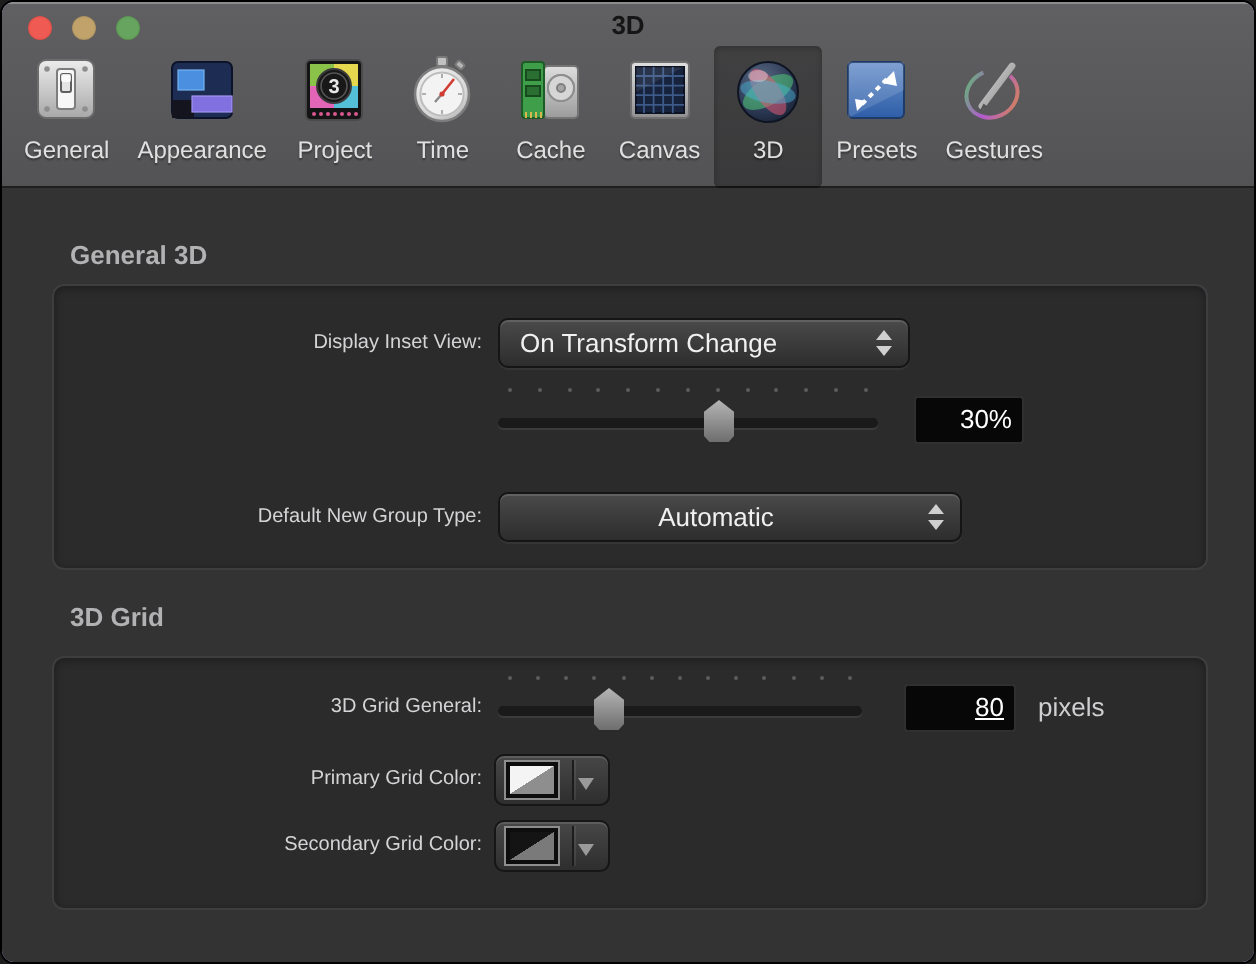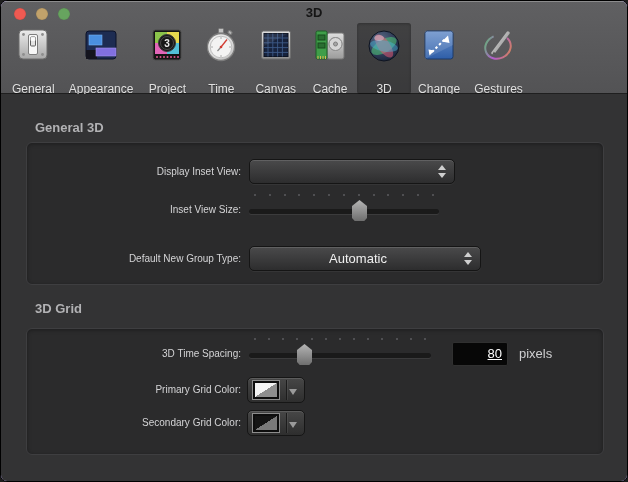--- a/index.html
+++ b/index.html
@@ -29,21 +29,21 @@
   .toolbar{
     position:absolute;left:0;top:22px;width:100%;height:71px;
     display:flex;align-items:stretch;padding:0 4px;
   }
   .tool-item{
     display:flex;flex-direction:column;align-items:center;justify-content:flex-start;
     padding:3px 7px 0 7px;border-radius:3px;cursor:default;
   }
   .tool-item.selected{background:rgba(0,0,0,.30);box-shadow:inset 0 1px 3px rgba(0,0,0,.25);}
   .tool-icon{width:40px;height:40px;flex:0 0 40px;}
-  .tool-label{font-size:12px;color:#e0e0e0;margin-top:16px;text-shadow:0 1px 1px rgba(0,0,0,.4);white-space:nowrap;}
+  .tool-label{font-size:12px;color:#e0e0e0;margin-top:2px;text-shadow:0 1px 1px rgba(0,0,0,.4);white-space:nowrap;}
   
   .content{position:absolute;left:0;top:93px;width:628px;height:389px;background:#333334;}
   .section-heading{
     position:absolute;left:34px;font-size:13px;font-weight:700;color:#b2b2b4;
   }
   .heading-1{top:26px;}
   .heading-2{top:207px;}
   .group-box{
     position:absolute;left:25px;width:578px;
     background:#2b2b2c;border:1px solid #3e3e40;border-radius:6px;
@@ -199,20 +199,45 @@
           <line x1="20" y1="21" x2="26" y2="13.5" stroke="#d23b32" stroke-width="1.3"></line>
           <line x1="20" y1="21" x2="16.5" y2="25" stroke="#888" stroke-width="1.2"></line>
           <circle cx="20" cy="21" r="1.3" fill="#d23b32"></circle>
         </svg>
         <span class="tool-label">Time</span>
       </div>
 
       <div class="tool-item">
         <svg class="tool-icon" viewBox="0 0 40 40">
           <defs>
+            <linearGradient id="gDisk" x1="0" y1="0" x2="0" y2="1">
+              <stop offset="0" stop-color="#dedede"></stop>
+                <stop offset="1" stop-color="#9b9b9b"></stop>
+            </linearGradient>
+          </defs>
+          <rect x="17" y="7" width="17" height="26" rx="2" fill="url(#gDisk)" stroke="#757575"></rect>
+          <circle cx="25.5" cy="18" r="6.5" fill="#cscsc" stroke="#8e8e8e" fill-opacity="0"></circle>
+          <circle cx="25.5" cy="18" r="6.5" fill="#d6d6d6" stroke="#8e8e8e"></circle>
+          <circle cx="25.5" cy="18" r="2" fill="#a5a5a5" stroke="#808080"></circle>
+          <rect x="6" y="5" width="11" height="28" rx="1.5" fill="#3f9e49" stroke="#1e5c26"></rect>
+          <rect x="8" y="9" width="7" height="5" fill="#2a6e31" stroke="#174a1d"></rect>
+          <rect x="8" y="17" width="7" height="5" fill="#2a6e31" stroke="#174a1d"></rect>
+          <g stroke="#d8b84e" stroke-width="1">
+              <line x1="8" y1="30" x2="8" y2="33"></line>
+              <line x1="10.5" y1="30" x2="10.5" y2="33"></line>
+              <line x1="13" y1="30" x2="13" y2="33"></line>
+              <line x1="15.5" y1="30" x2="15.5" y2="33"></line>
+            </g>
+        </svg>
+        <span class="tool-label">Cache</span>
+      </div>
+
+      <div class="tool-item">
+        <svg class="tool-icon" viewBox="0 0 40 40">
+          <defs>
             <linearGradient id="gFrame" x1="0" y1="0" x2="0" y2="1">
               <stop offset="0" stop-color="#e0e0e0"></stop>
                 <stop offset="1" stop-color="#8f8f8f"></stop>
             </linearGradient>
           </defs>
           <rect x="5.5" y="5" width="29" height="28" rx="2" fill="url(#gFrame)" stroke="#6f6f6f"></rect>
           <rect x="8" y="7.5" width="24" height="23" fill="#17233d" stroke="#0c1322"></rect>
           <g stroke="#3d5a88" stroke-width=".9">
             <line x1="12" y1="7.5" x2="12" y2="30.5"></line>
               <line x1="16.8" y1="7.5" x2="16.8" y2="30.5"></line>
@@ -221,45 +246,20 @@
             <line x1="8" y1="12" x2="32" y2="12"></line>
               <line x1="8" y1="16.8" x2="32" y2="16.8"></line>
             <line x1="8" y1="21.6" x2="32" y2="21.6"></line>
               <line x1="8" y1="26.4" x2="32" y2="26.4"></line>
           </g>
           <path d="M8 7.5 L32 7.5 L8 20 Z" fill="#ffffff" opacity=".08"></path>
         </svg>
         <span class="tool-label">Canvas</span>
       </div>
 
-      <div class="tool-item">
-        <svg class="tool-icon" viewBox="0 0 40 40">
-          <defs>
-            <linearGradient id="gDisk" x1="0" y1="0" x2="0" y2="1">
-              <stop offset="0" stop-color="#dedede"></stop>
-                <stop offset="1" stop-color="#9b9b9b"></stop>
-            </linearGradient>
-          </defs>
-          <rect x="17" y="7" width="17" height="26" rx="2" fill="url(#gDisk)" stroke="#757575"></rect>
-          <circle cx="25.5" cy="18" r="6.5" fill="#cscsc" stroke="#8e8e8e" fill-opacity="0"></circle>
-          <circle cx="25.5" cy="18" r="6.5" fill="#d6d6d6" stroke="#8e8e8e"></circle>
-          <circle cx="25.5" cy="18" r="2" fill="#a5a5a5" stroke="#808080"></circle>
-          <rect x="6" y="5" width="11" height="28" rx="1.5" fill="#3f9e49" stroke="#1e5c26"></rect>
-          <rect x="8" y="9" width="7" height="5" fill="#2a6e31" stroke="#174a1d"></rect>
-          <rect x="8" y="17" width="7" height="5" fill="#2a6e31" stroke="#174a1d"></rect>
-          <g stroke="#d8b84e" stroke-width="1">
-              <line x1="8" y1="30" x2="8" y2="33"></line>
-              <line x1="10.5" y1="30" x2="10.5" y2="33"></line>
-              <line x1="13" y1="30" x2="13" y2="33"></line>
-              <line x1="15.5" y1="30" x2="15.5" y2="33"></line>
-            </g>
-        </svg>
-        <span class="tool-label">Cache</span>
-      </div>
-
       <div class="tool-item selected">
         <svg class="tool-icon" viewBox="0 0 40 40">
           <defs>
             <radialGradient id="gSphere" cx=".38" cy=".3" r=".85">
               <stop offset="0" stop-color="#5a6a85"></stop>
                 <stop offset=".6" stop-color="#2c3954"></stop>
                 <stop offset="1" stop-color="#131c2e"></stop>
             </radialGradient>
           </defs>
           <circle cx="20" cy="20" r="15" fill="url(#gSphere)" stroke="#0e1421"></circle>
@@ -278,21 +278,21 @@
               <stop offset="0" stop-color="#6e94cc"></stop>
                 <stop offset="1" stop-color="#2e5ea8"></stop>
             </linearGradient>
           </defs>
           <rect x="6" y="5" width="28" height="28" rx="2.5" fill="url(#gBlue)" stroke="#1d3a68"></rect>
           <path d="M6 5 h28 v14 L6 33 Z" fill="#ffffff" opacity=".12"></path>
           <line x1="13" y1="26" x2="26" y2="13" stroke="#ffffff" stroke-width="2" stroke-dasharray="2.5 2.5"></line>
           <path d="M29 9.5 L30.5 17 L23 15.5 Z" fill="#ffffff"></path>
           <path d="M10.5 29.5 L9.5 23.5 L15.5 24.5 Z" fill="#ffffff"></path>
         </svg>
-        <span class="tool-label">Change</span>
+        <span class="tool-label">Presets</span>
       </div>
 
       <div class="tool-item">
         <svg class="tool-icon" viewBox="0 0 40 40">
           <defs>
             <linearGradient id="gRing" x1="0" y1="0" x2="1" y2="1">
               <stop offset="0" stop-color="#58c06a"></stop>
                 <stop offset=".5" stop-color="#b35ad0"></stop>
                 <stop offset="1" stop-color="#d88a44"></stop>
             </linearGradient>
@@ -312,56 +312,57 @@
   </div>
 
   <div class="content">
 
     <div class="section-heading heading-1">General 3D</div>
 
     <div class="group-box box-1">
 
       <div class="row-label" style="top:16px;height:25px;line-height:25px;">Display Inset View:</div>
       <div class="popup" style="left:222px;top:16px;width:206px;">
+        <span>On Transform Change</span>
         <span class="spinner"></span>
       </div>
 
-      <div class="row-label" style="top:55px;height:24px;line-height:24px;">Inset View Size:</div>
       <div class="slider" style="left:222px;top:51px;width:190px;">
         <div class="ticks">
             <span></span>
             <span></span>
             <span></span>
             <span></span>
             <span></span>
             <span></span>
             <span></span>
             <span></span>
             <span></span>
             <span></span>
             <span></span>
             <span></span>
             <span></span>
           </div>
         <div class="track"></div>
         <div class="thumb" style="left:103px;"></div>
       </div>
+      <div class="field" style="left:430px;top:55px;width:55px;">30%</div>
 
       <div class="row-label" style="top:103px;height:25px;line-height:25px;">Default New Group Type:</div>
       <div class="popup" style="left:222px;top:103px;width:232px;text-align:center;">
         <span>Automatic</span>
         <span class="spinner"></span>
       </div>
     </div>
 
     <div class="section-heading heading-2">3D Grid</div>
 
     <div class="group-box box-2">
 
-      <div class="row-label" style="top:13px;height:24px;line-height:24px;">3D Time Spacing:</div>
+      <div class="row-label" style="top:13px;height:24px;line-height:24px;">3D Grid General:</div>
       <div class="slider" style="left:222px;top:9px;width:182px;">
         <div class="ticks">
             <span></span>
             <span></span>
             <span></span>
             <span></span>
             <span></span>
             <span></span>
             <span></span>
             <span></span>

